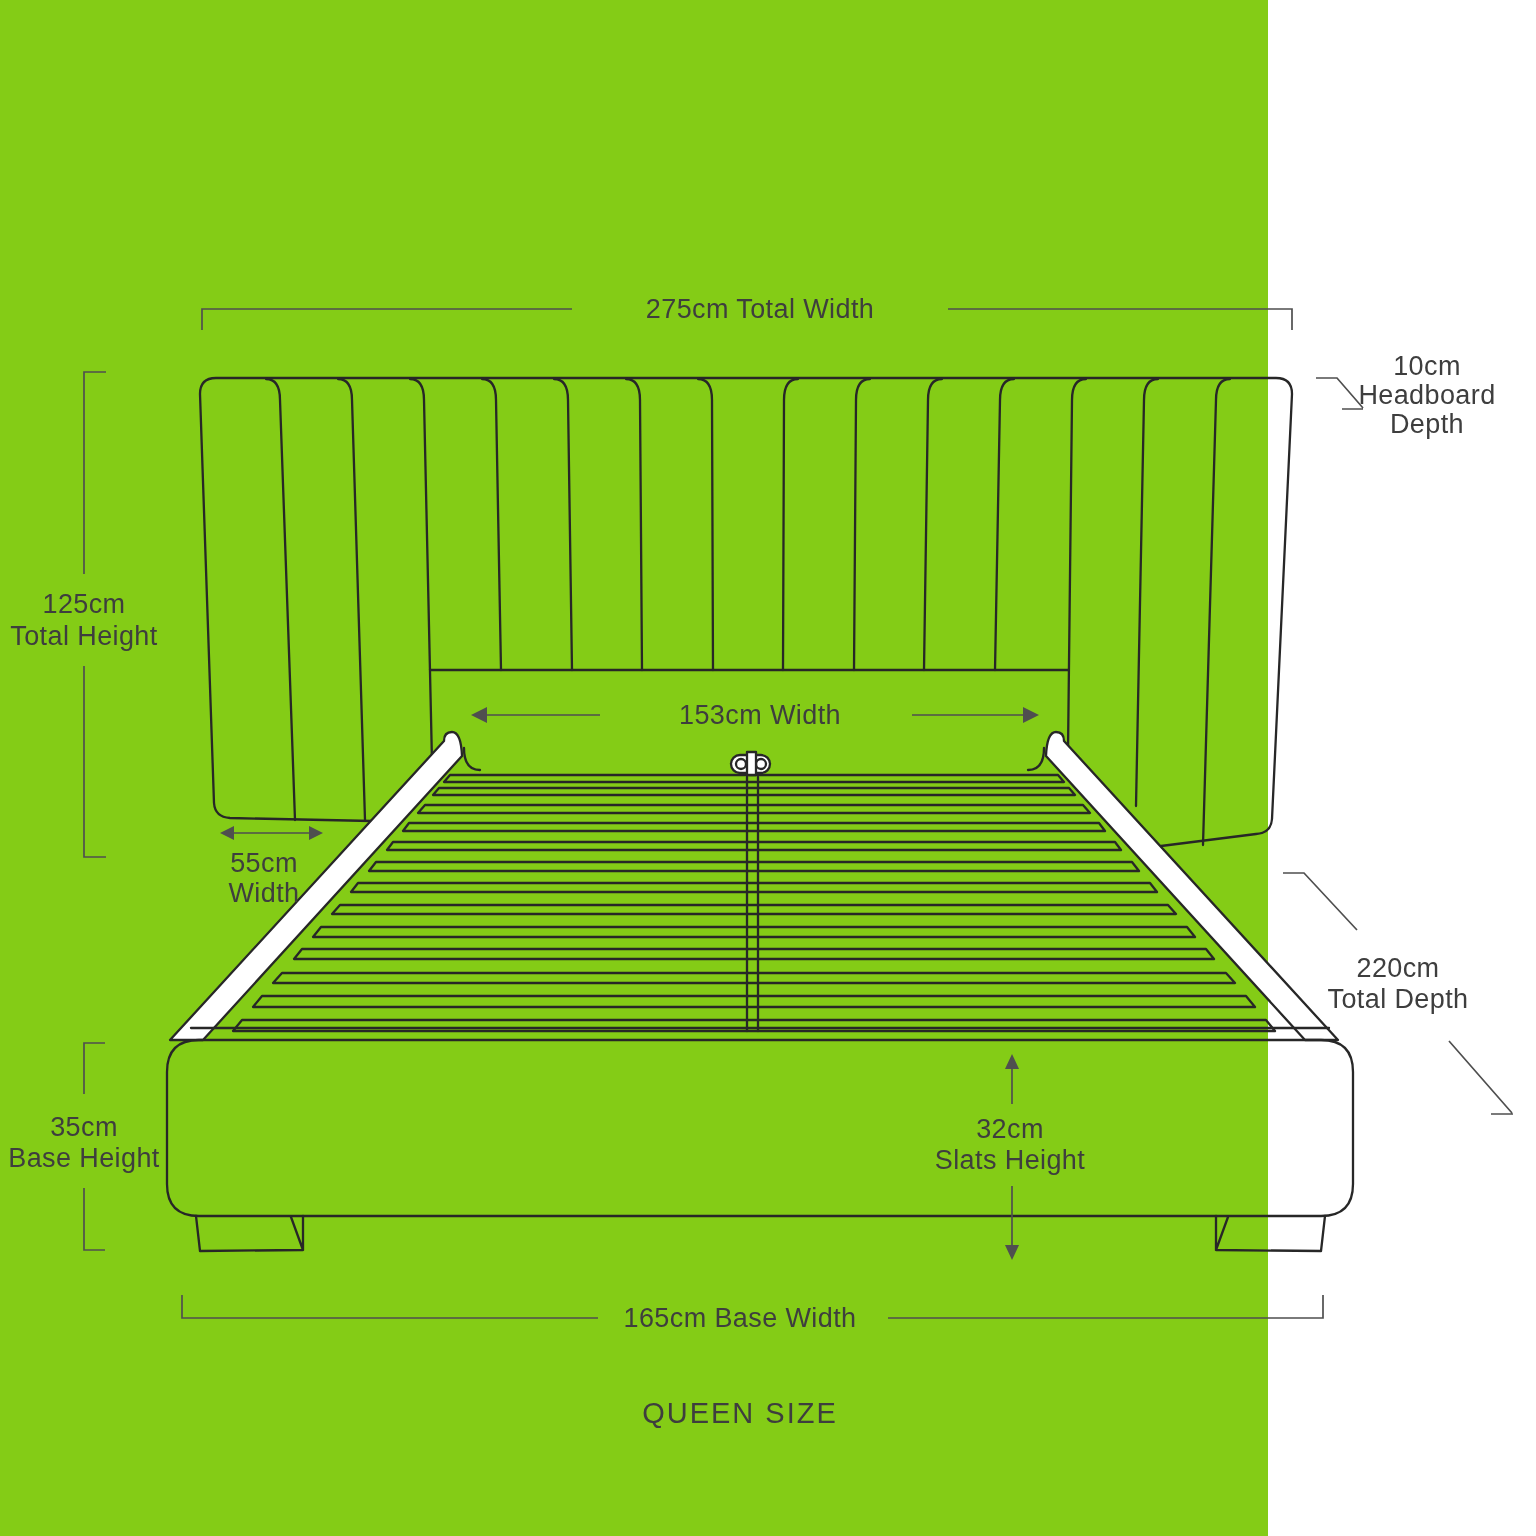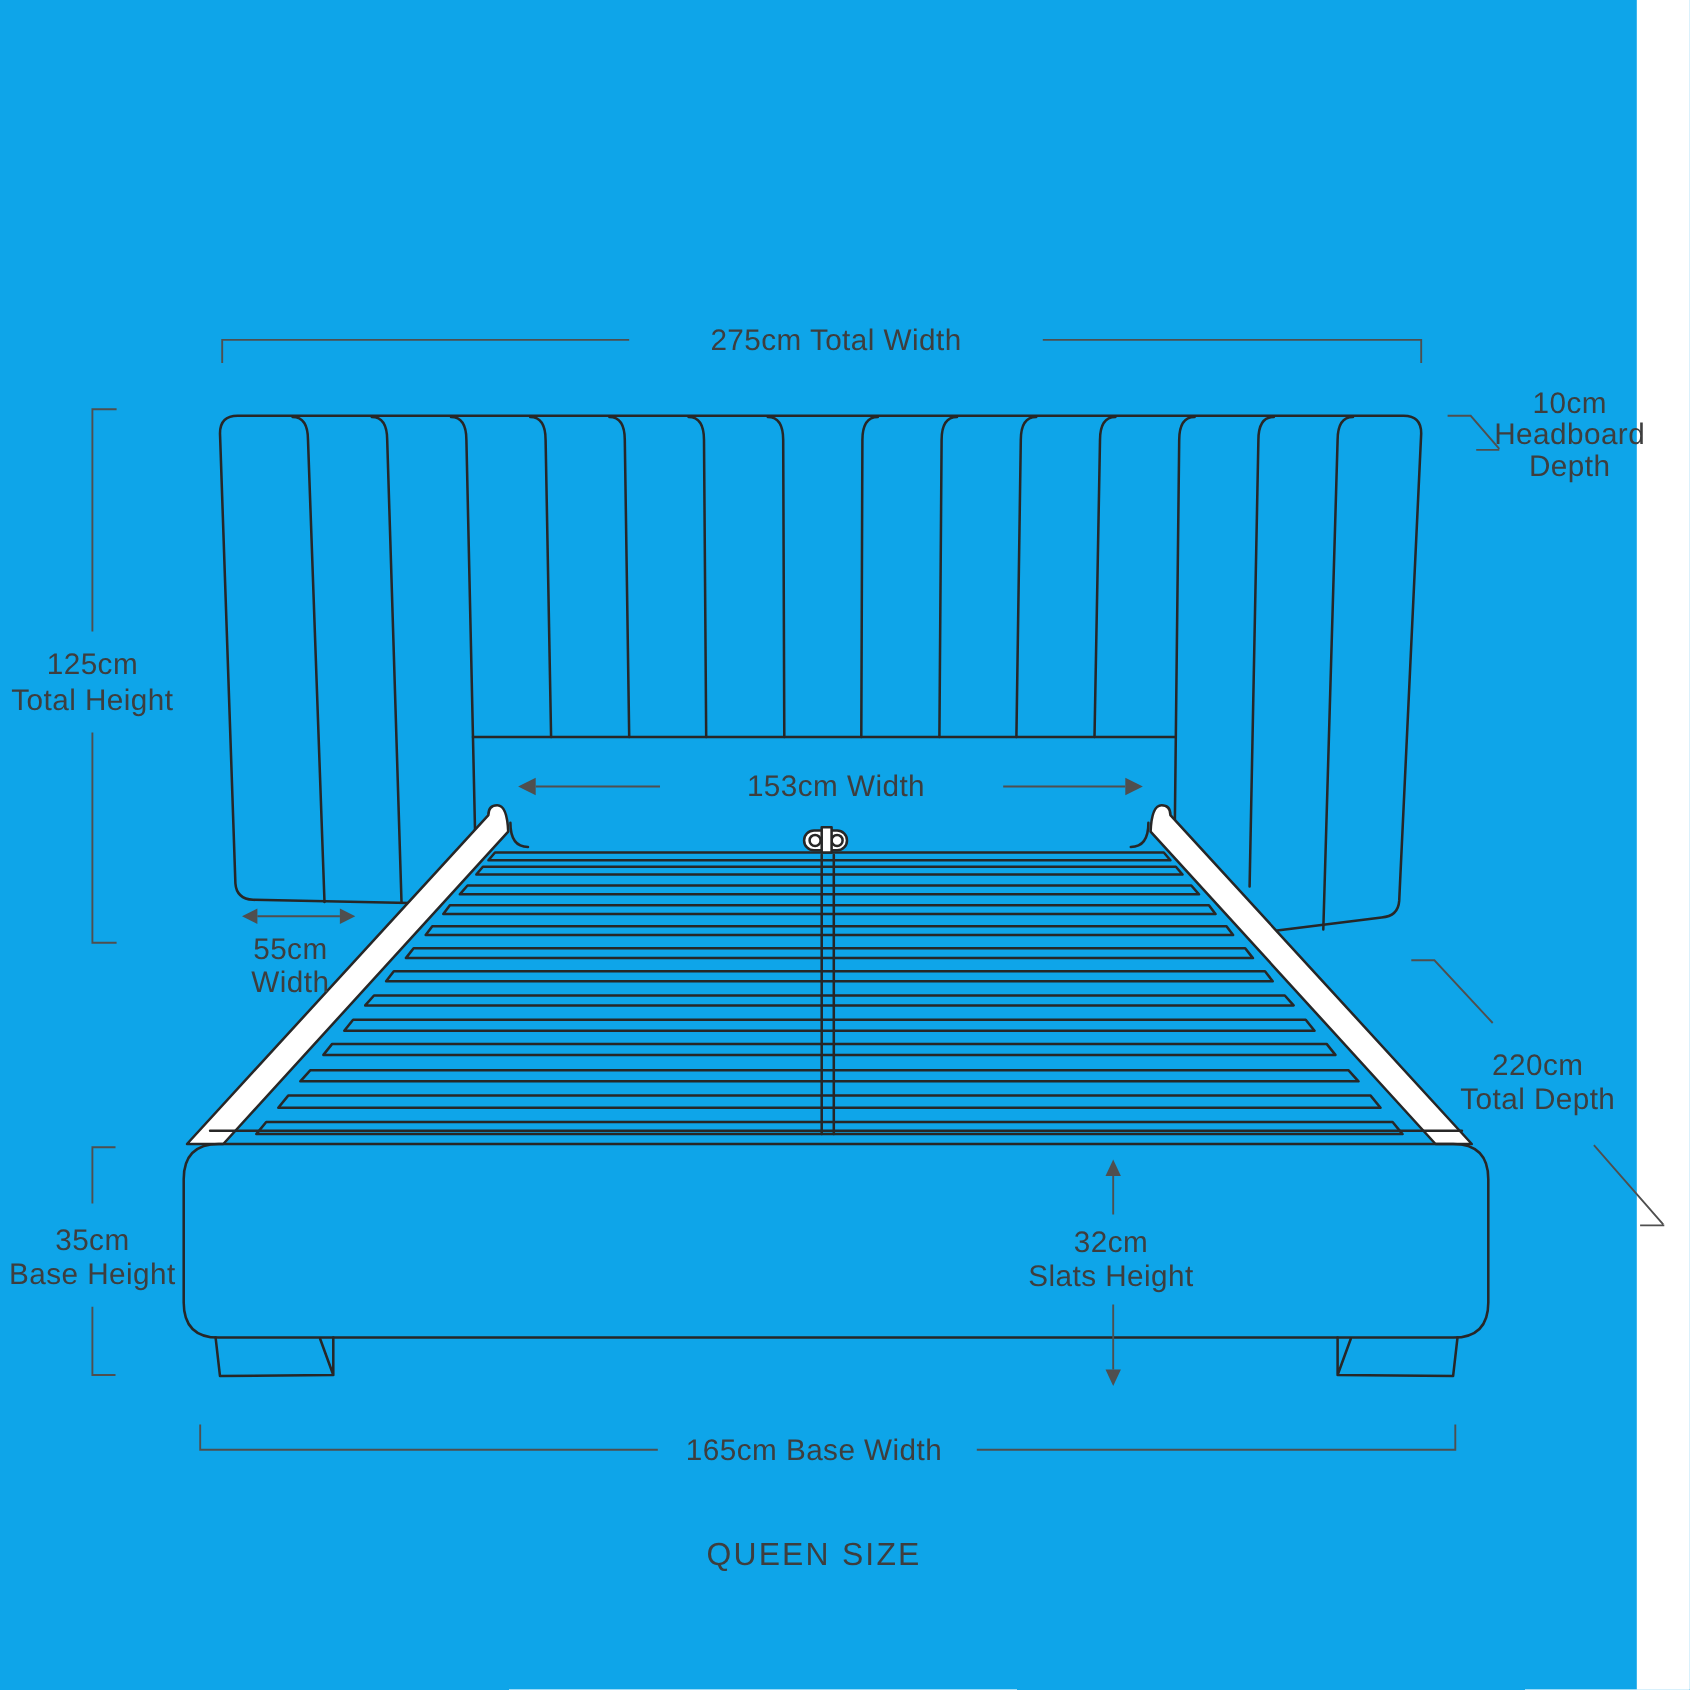--- a/index.html
+++ b/index.html
@@ -2,23 +2,23 @@
 <html><head>
 <meta charset="utf-8">
 <style>
   html, body {
     margin: 0;
     padding: 0;
     background: #ffffff;
   }
   .stage {
     position: relative;
-    width: 1488px;
+    width: 1268px;
     height: 1536px;
-    background: #0ea5e9;
+    background: #84cc16;
     font-family: "Liberation Sans", sans-serif;
   }
   svg { display: block; }
 
   
   .art {
     fill: none;
     stroke: #272727;
     stroke-width: 2.3;
     stroke-linecap: round;

